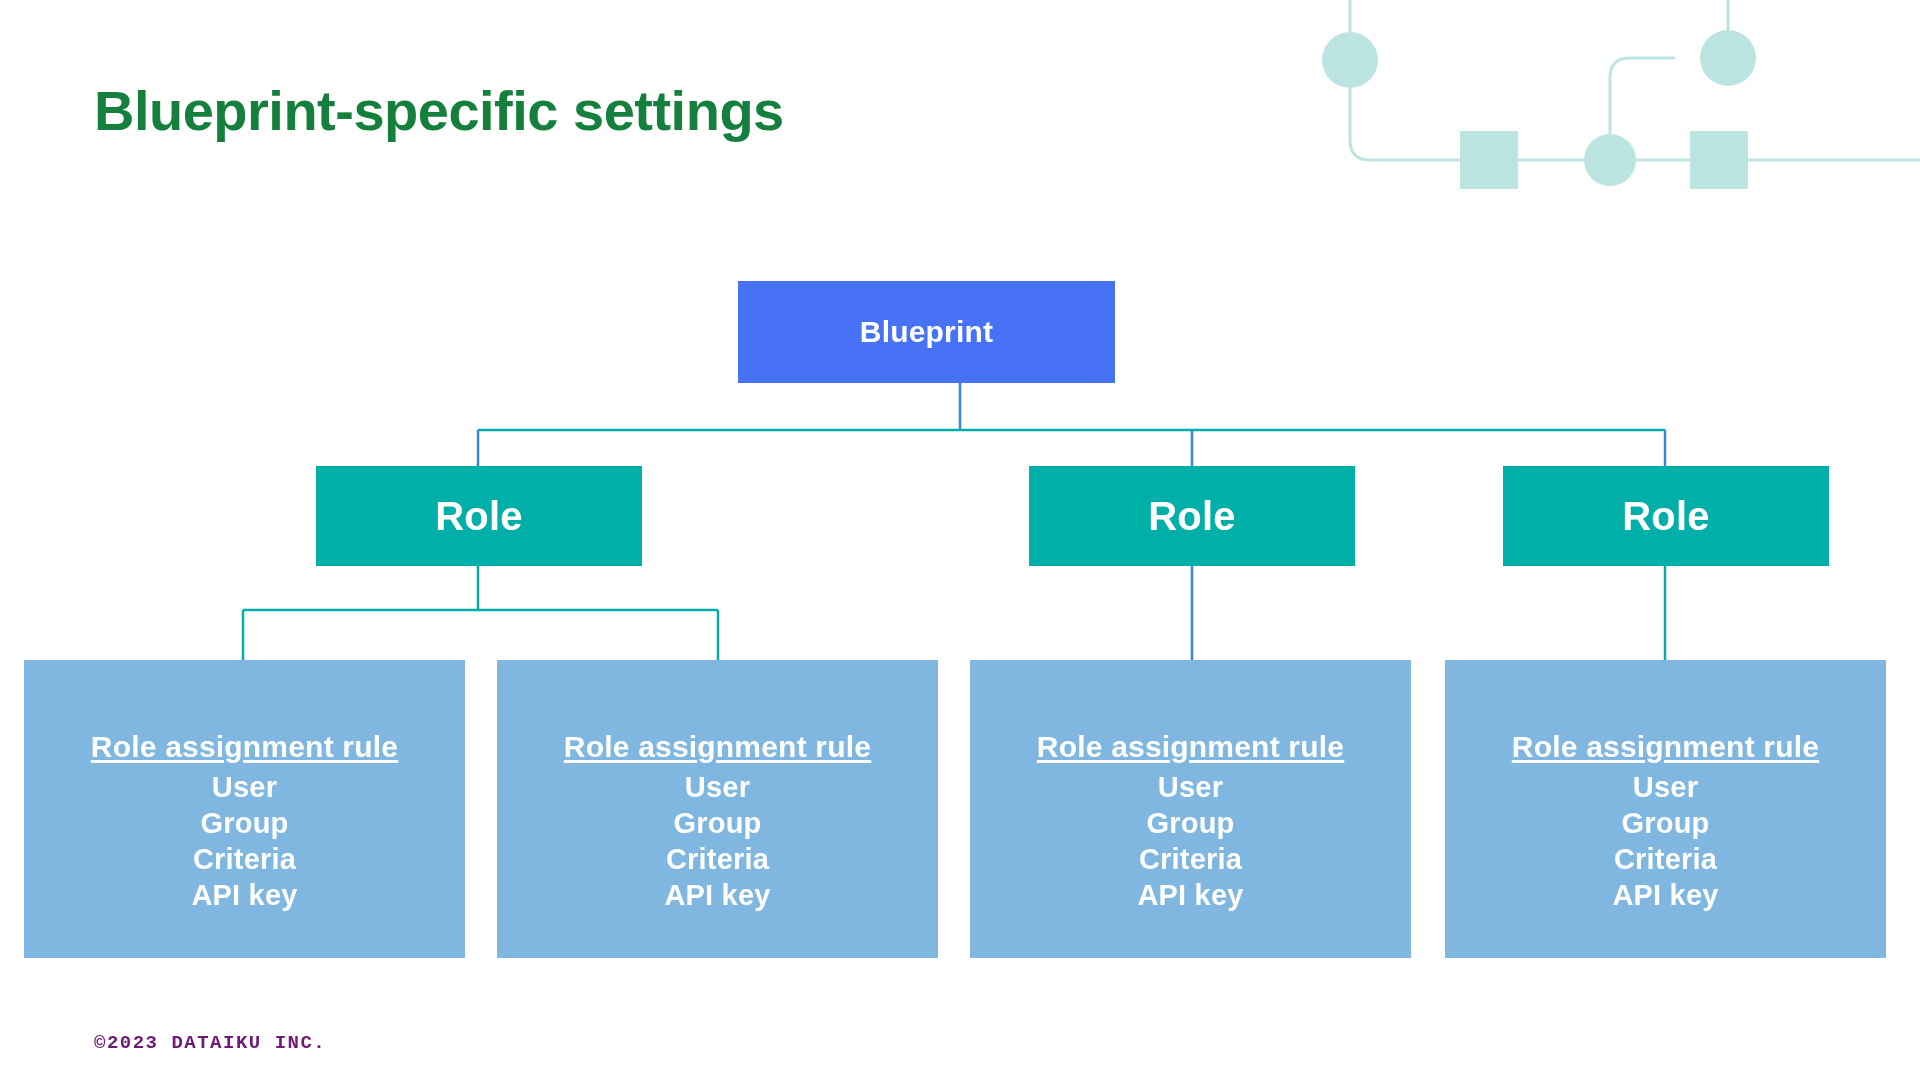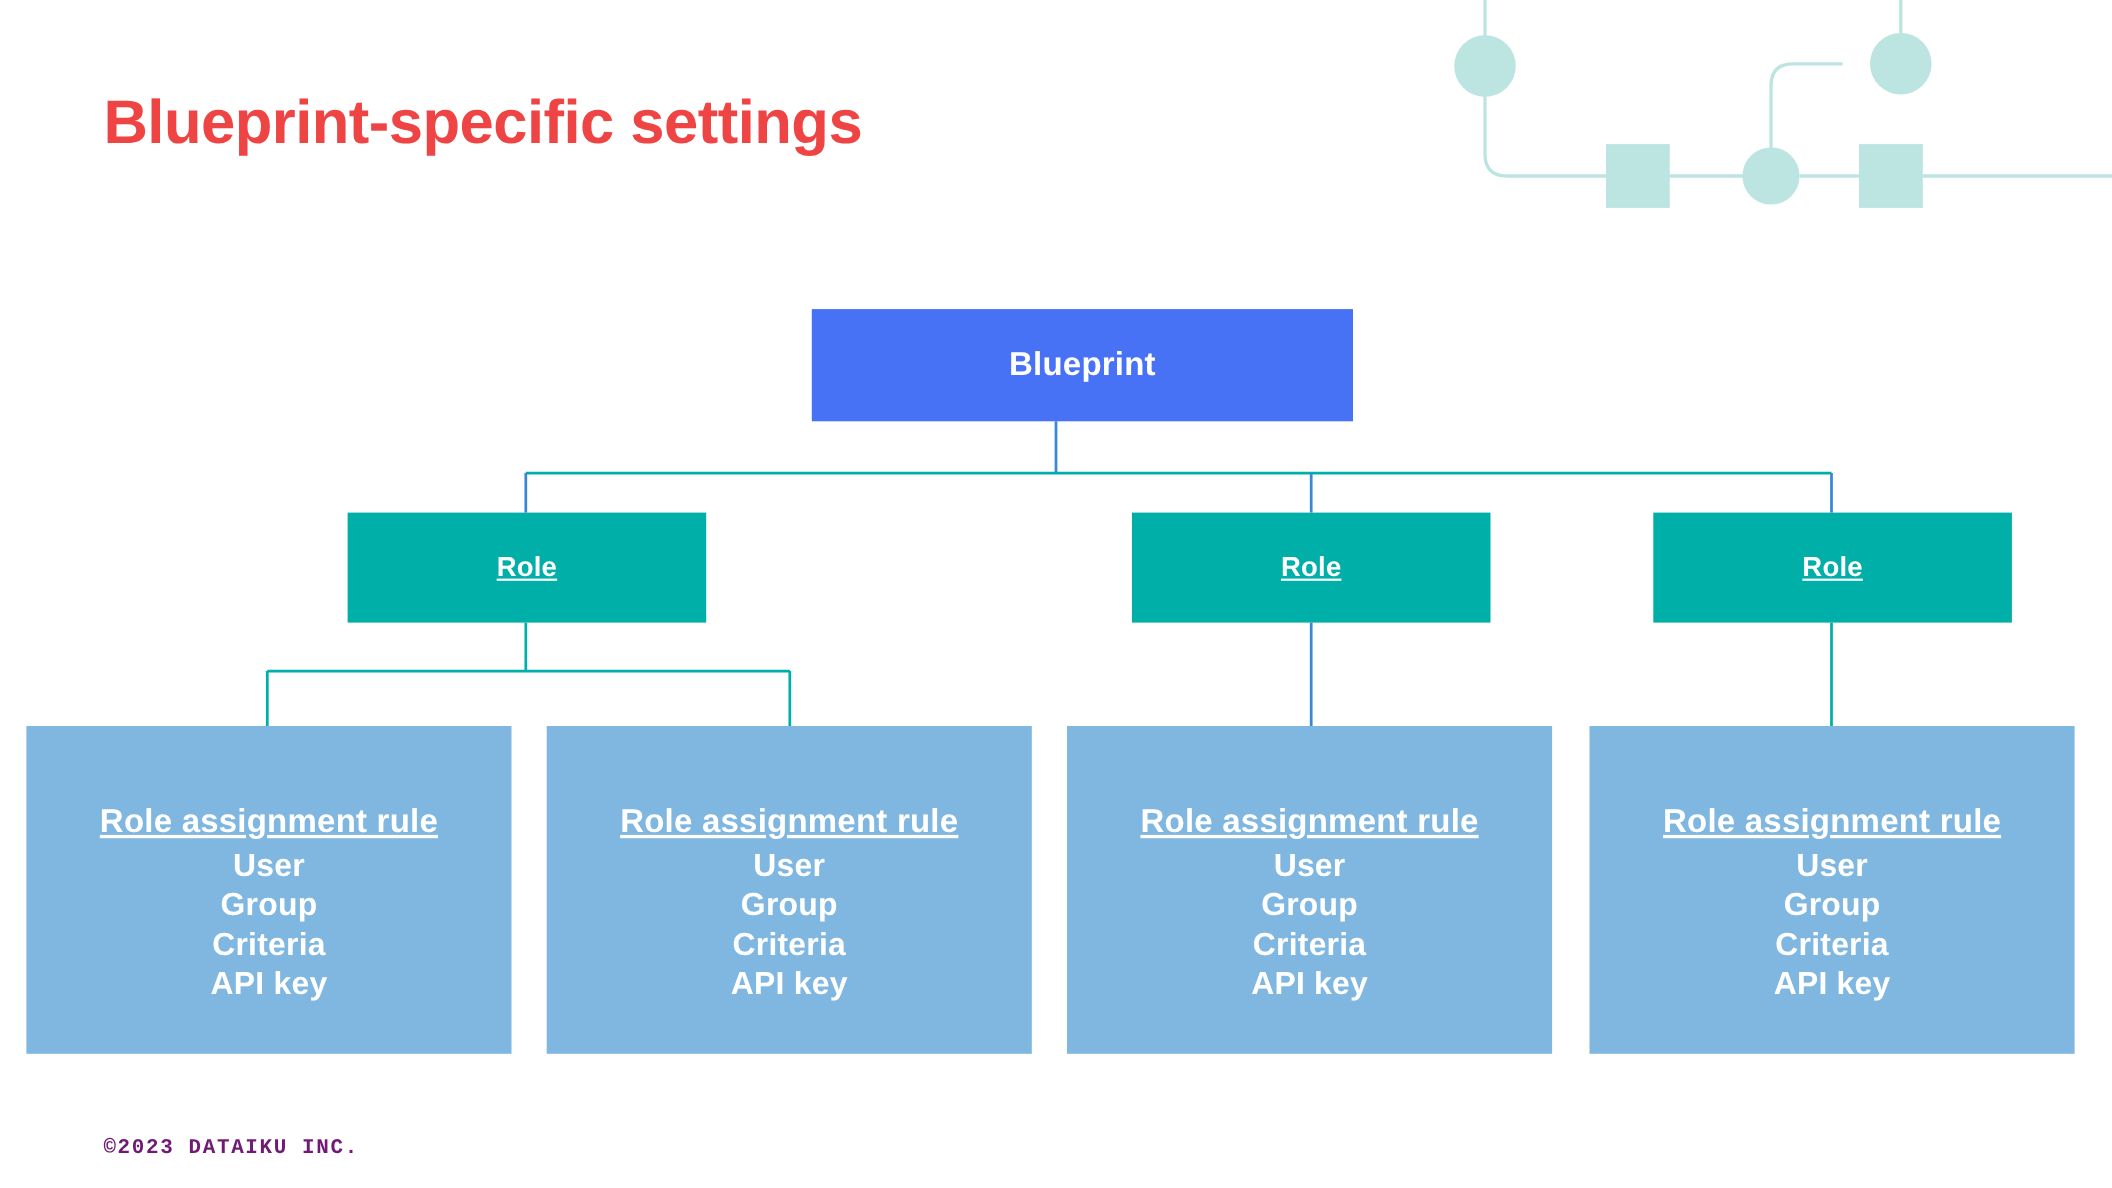--- a/index.html
+++ b/index.html
@@ -27,21 +27,21 @@
   }
 
   
   #page-title {
     position: absolute;
     left: 94px;
     top: 78px;
     font-size: 56px;
     font-weight: 700;
     letter-spacing: -0.5px;
-    color: #ef4444;
+    color: #15803d;
     font-family: "Liberation Sans", sans-serif;
     white-space: nowrap;
   }
 
   
   #connectors {
     position: absolute;
     left: 0;
     top: 0;
     width: 1920px;
@@ -58,24 +58,23 @@
     justify-content: center;
     color: #ffffff;
     text-align: center;
   }
   .node-blueprint {
     font-size: 30px;
     font-weight: 700;
     letter-spacing: 0.2px;
   }
   .node-role {
-    font-size: 25px;
-    font-weight: 700;
-    letter-spacing: 0.2px;
-    text-decoration: underline;
+    font-size: 40px;
+    font-weight: 700;
+    letter-spacing: 0.2px;
   }
   .node-rule {
     padding-top: 6px;
   }
   .rule-title {
     font-size: 30px;
     font-weight: 700;
     text-decoration: underline;
     text-underline-offset: 3px;
     margin-bottom: 6px;
@@ -142,21 +141,21 @@
       <path d="M 243 610 L 718 610" stroke="#00AFA8"></path>
       <path d="M 243 610 L 243 660" stroke="#00AFA8"></path>
       <path d="M 718 610 L 718 660" stroke="#00AFA8"></path>
 
       <path d="M 1192 566 L 1192 660" stroke="#3A86D8"></path>
 
       <path d="M 1665 566 L 1665 660" stroke="#00AFA8"></path>
     </g>
   </svg>
 
-  <div class="node node-blueprint" style="left:738px; top:281px; width:492px; height:102px; background:#4772F5;">
+  <div class="node node-blueprint" style="left:738px; top:281px; width:377px; height:102px; background:#4772F5;">
     <span>Blueprint</span>
   </div>
 
   <div class="node node-role" style="left:316px; top:466px; width:326px; height:100px; background:#00AFA8;">
     <span>Role</span>
   </div>
   <div class="node node-role" style="left:1029px; top:466px; width:326px; height:100px; background:#00AFA8;">
     <span>Role</span>
   </div>
   <div class="node node-role" style="left:1503px; top:466px; width:326px; height:100px; background:#00AFA8;">

